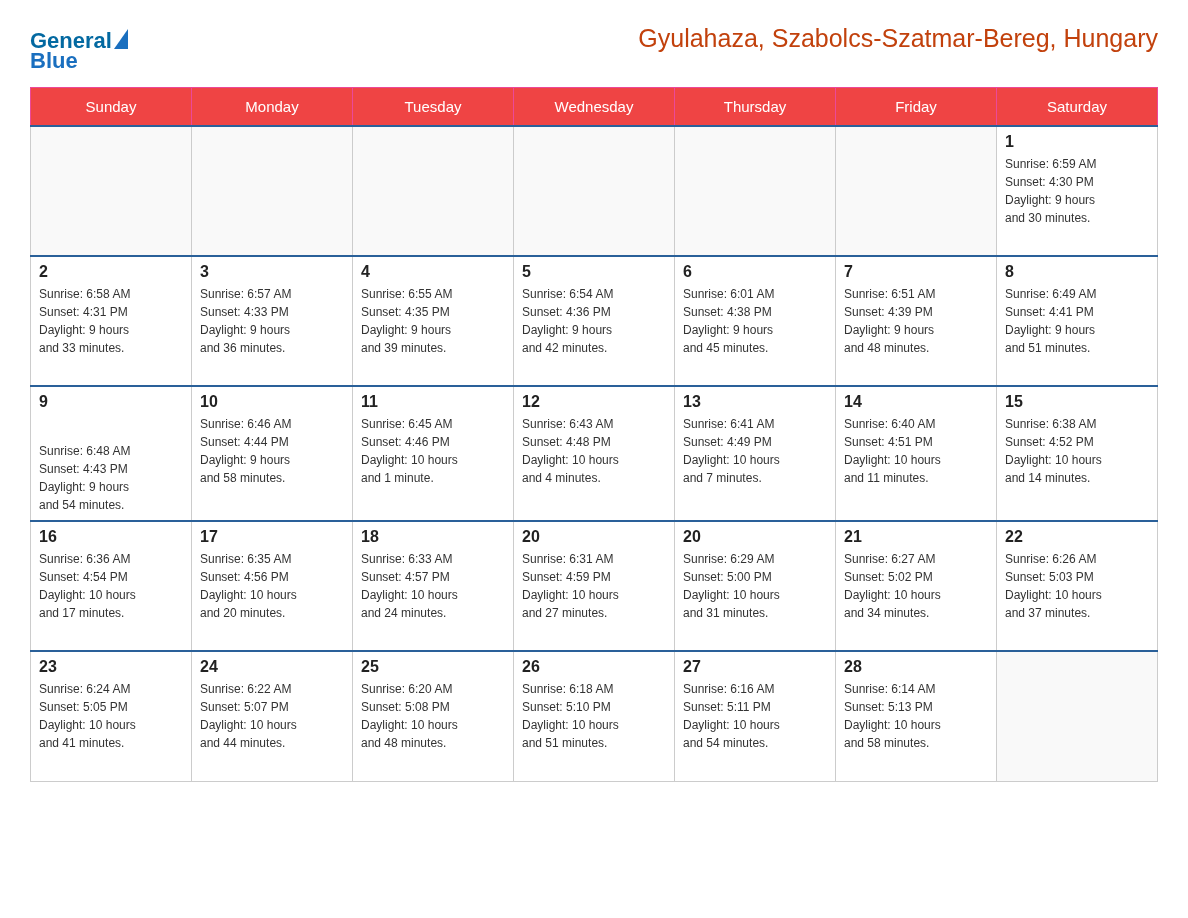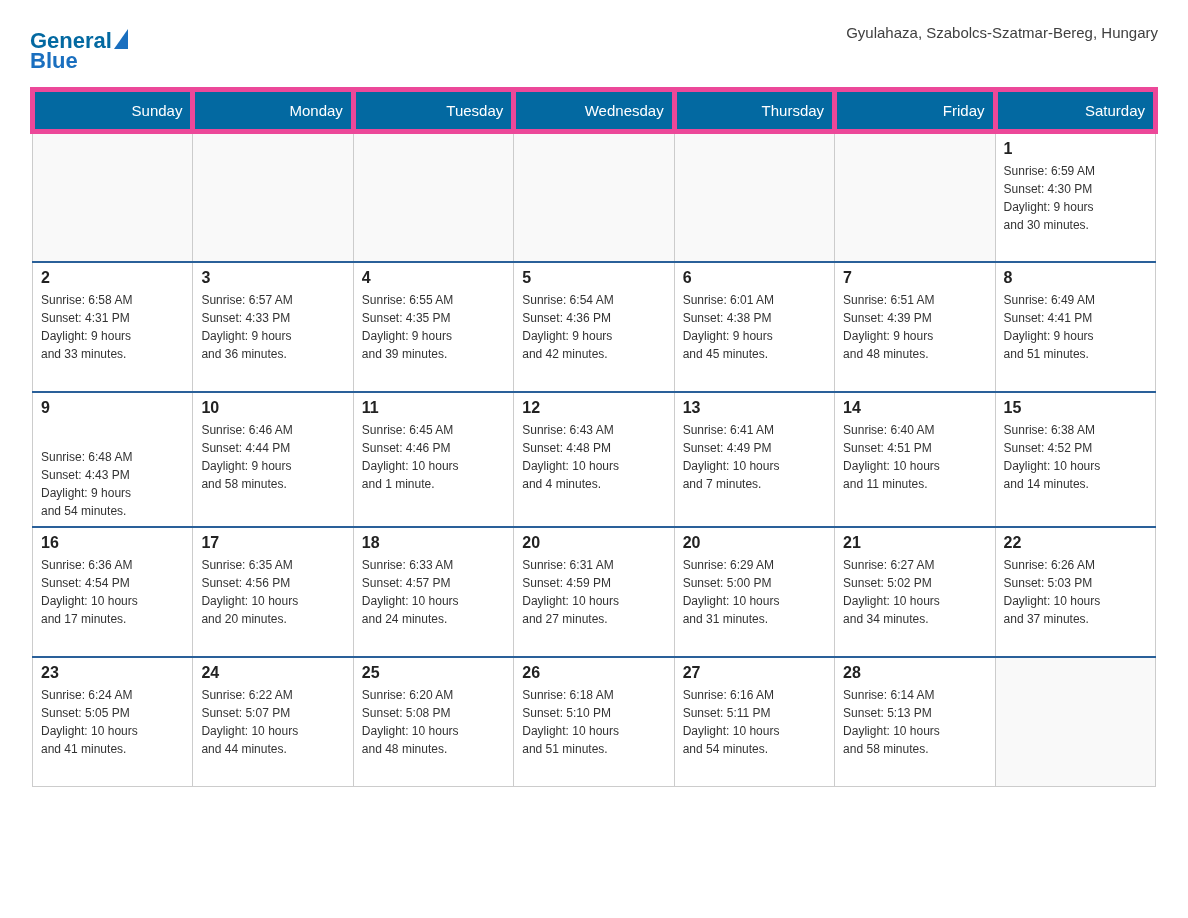--- a/index.html
+++ b/index.html
@@ -45,37 +45,37 @@
     .title-section {
       text-align: right;
     }
     .month-title {
       font-size: 52px;
       font-weight: bold;
       color: #333;
       line-height: 1.1;
     }
     .location-subtitle {
-      font-size: 15px;
-      color: #404040;
+      font-size: 25px;
+      color: #c2410c;
       margin-top: 4px;
     }
     .calendar {
       width: 100%;
       border-collapse: collapse;
       margin-top: 15px;
     }
     .calendar th {
-      background-color: #0369a1;
+      background-color: #ef4444;
       color: white;
       padding: 10px 8px;
-      text-align: right;
+      text-align: center;
       font-size: 15px;
       font-weight: normal;
-      border: 5px solid #ec4899;
+      border: 1px solid #ec4899;
     }
     .calendar td {
       border: 1px solid #ccc;
       vertical-align: top;
       padding: 6px 8px;
       width: calc(100% / 7);
       height: 130px;
     }
     .calendar tr:first-child td {
       border-top: 2px solid #2a6099;

